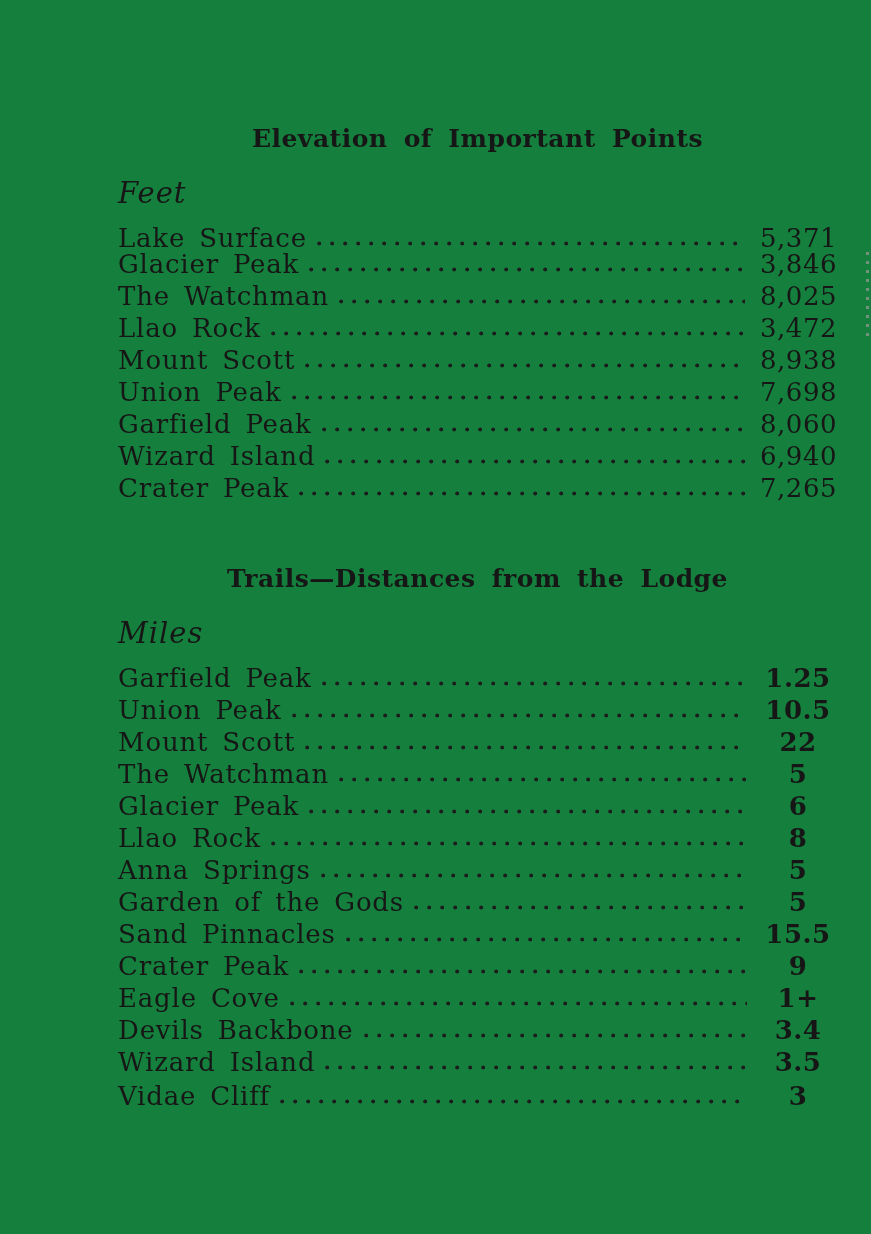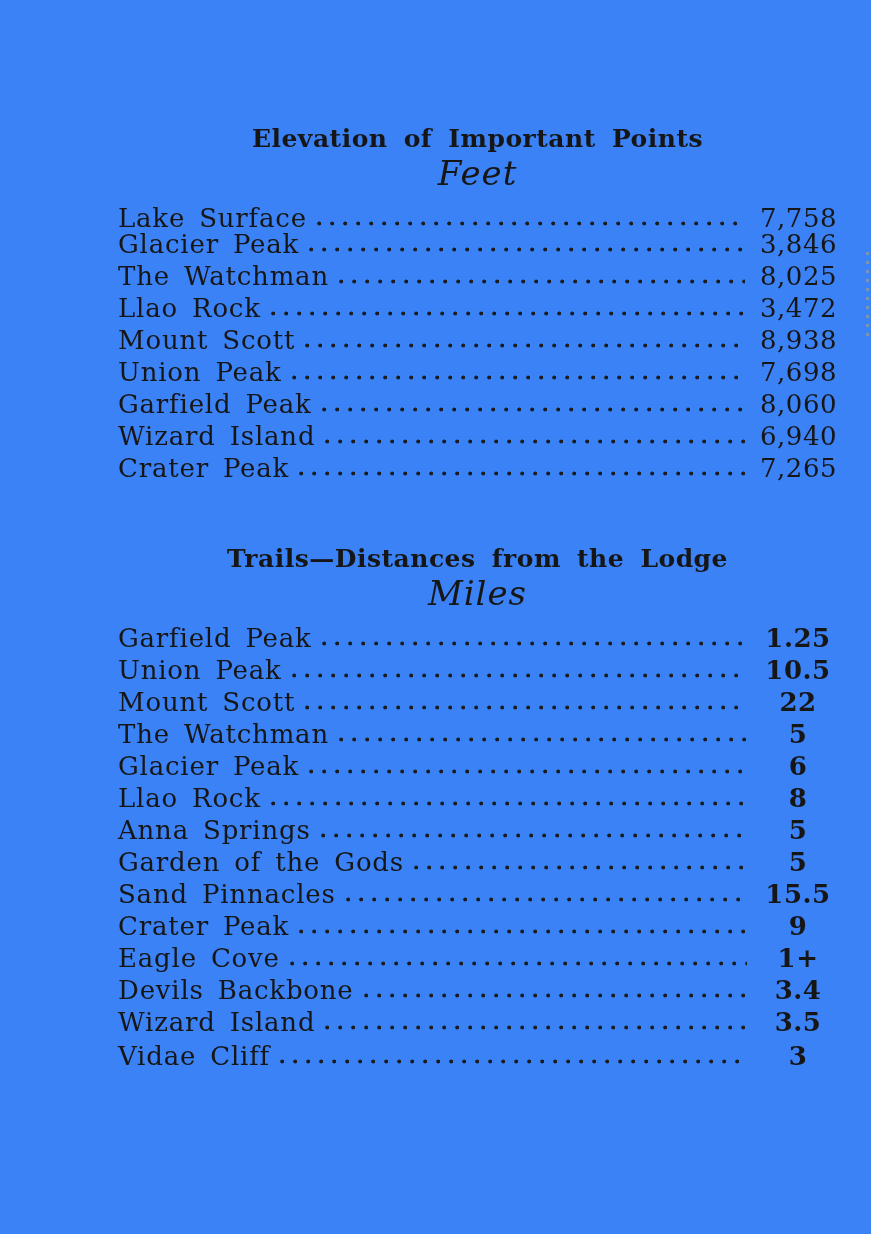--- a/index.html
+++ b/index.html
@@ -1,41 +1,41 @@
 <!DOCTYPE html>
 <html><head>
 <meta charset="utf-8">
 <style>
   html, body { margin: 0; padding: 0; background: #e8e8e8; }
   .page {
     position: relative;
     width: 871px;
     height: 1234px;
     margin: 0 auto;
-    background: #3b82f6;
+    background: #15803d;
     box-sizing: border-box;
     padding: 125px 34px 0 118px;
     font-family: "DejaVu Serif", "Liberation Serif", serif;
     color: #161616;
     overflow: hidden;
   }
   .section-title {
     margin: 0;
     font-size: 25px;
     font-weight: bold;
     text-align: center;
     letter-spacing: 0.5px;
     word-spacing: 7px;
     line-height: 28px;
   }
   .unit-row {
-    margin-top: 5px;
-    text-align: center;
+    margin-top: 25px;
+    text-align: left;
     font-style: italic;
-    font-size: 34px;
+    font-size: 29px;
     line-height: 30px;
     letter-spacing: 1px;
   }
   .leader-table { margin-top: 17px; }
   .row {
     display: flex;
     align-items: baseline;
     font-size: 26px;
     line-height: 26px;
     margin-bottom: 6px;
@@ -75,21 +75,21 @@
 <div class="page">
 
   <div class="section">
     <h2 class="section-title">Elevation of Important Points</h2>
     <div class="unit-row">Feet</div>
 
     <div class="leader-table t1">
       <div class="row">
         <span class="rname">Lake Surface</span>
         <span class="leader"></span>
-        <span class="rval">7,758</span>
+        <span class="rval">5,371</span>
       </div>
       <div class="row">
         <span class="rname">Glacier Peak</span>
         <span class="leader"></span>
         <span class="rval">3,846</span>
       </div>
       <div class="row">
         <span class="rname">The Watchman</span>
         <span class="leader"></span>
         <span class="rval">8,025</span>

